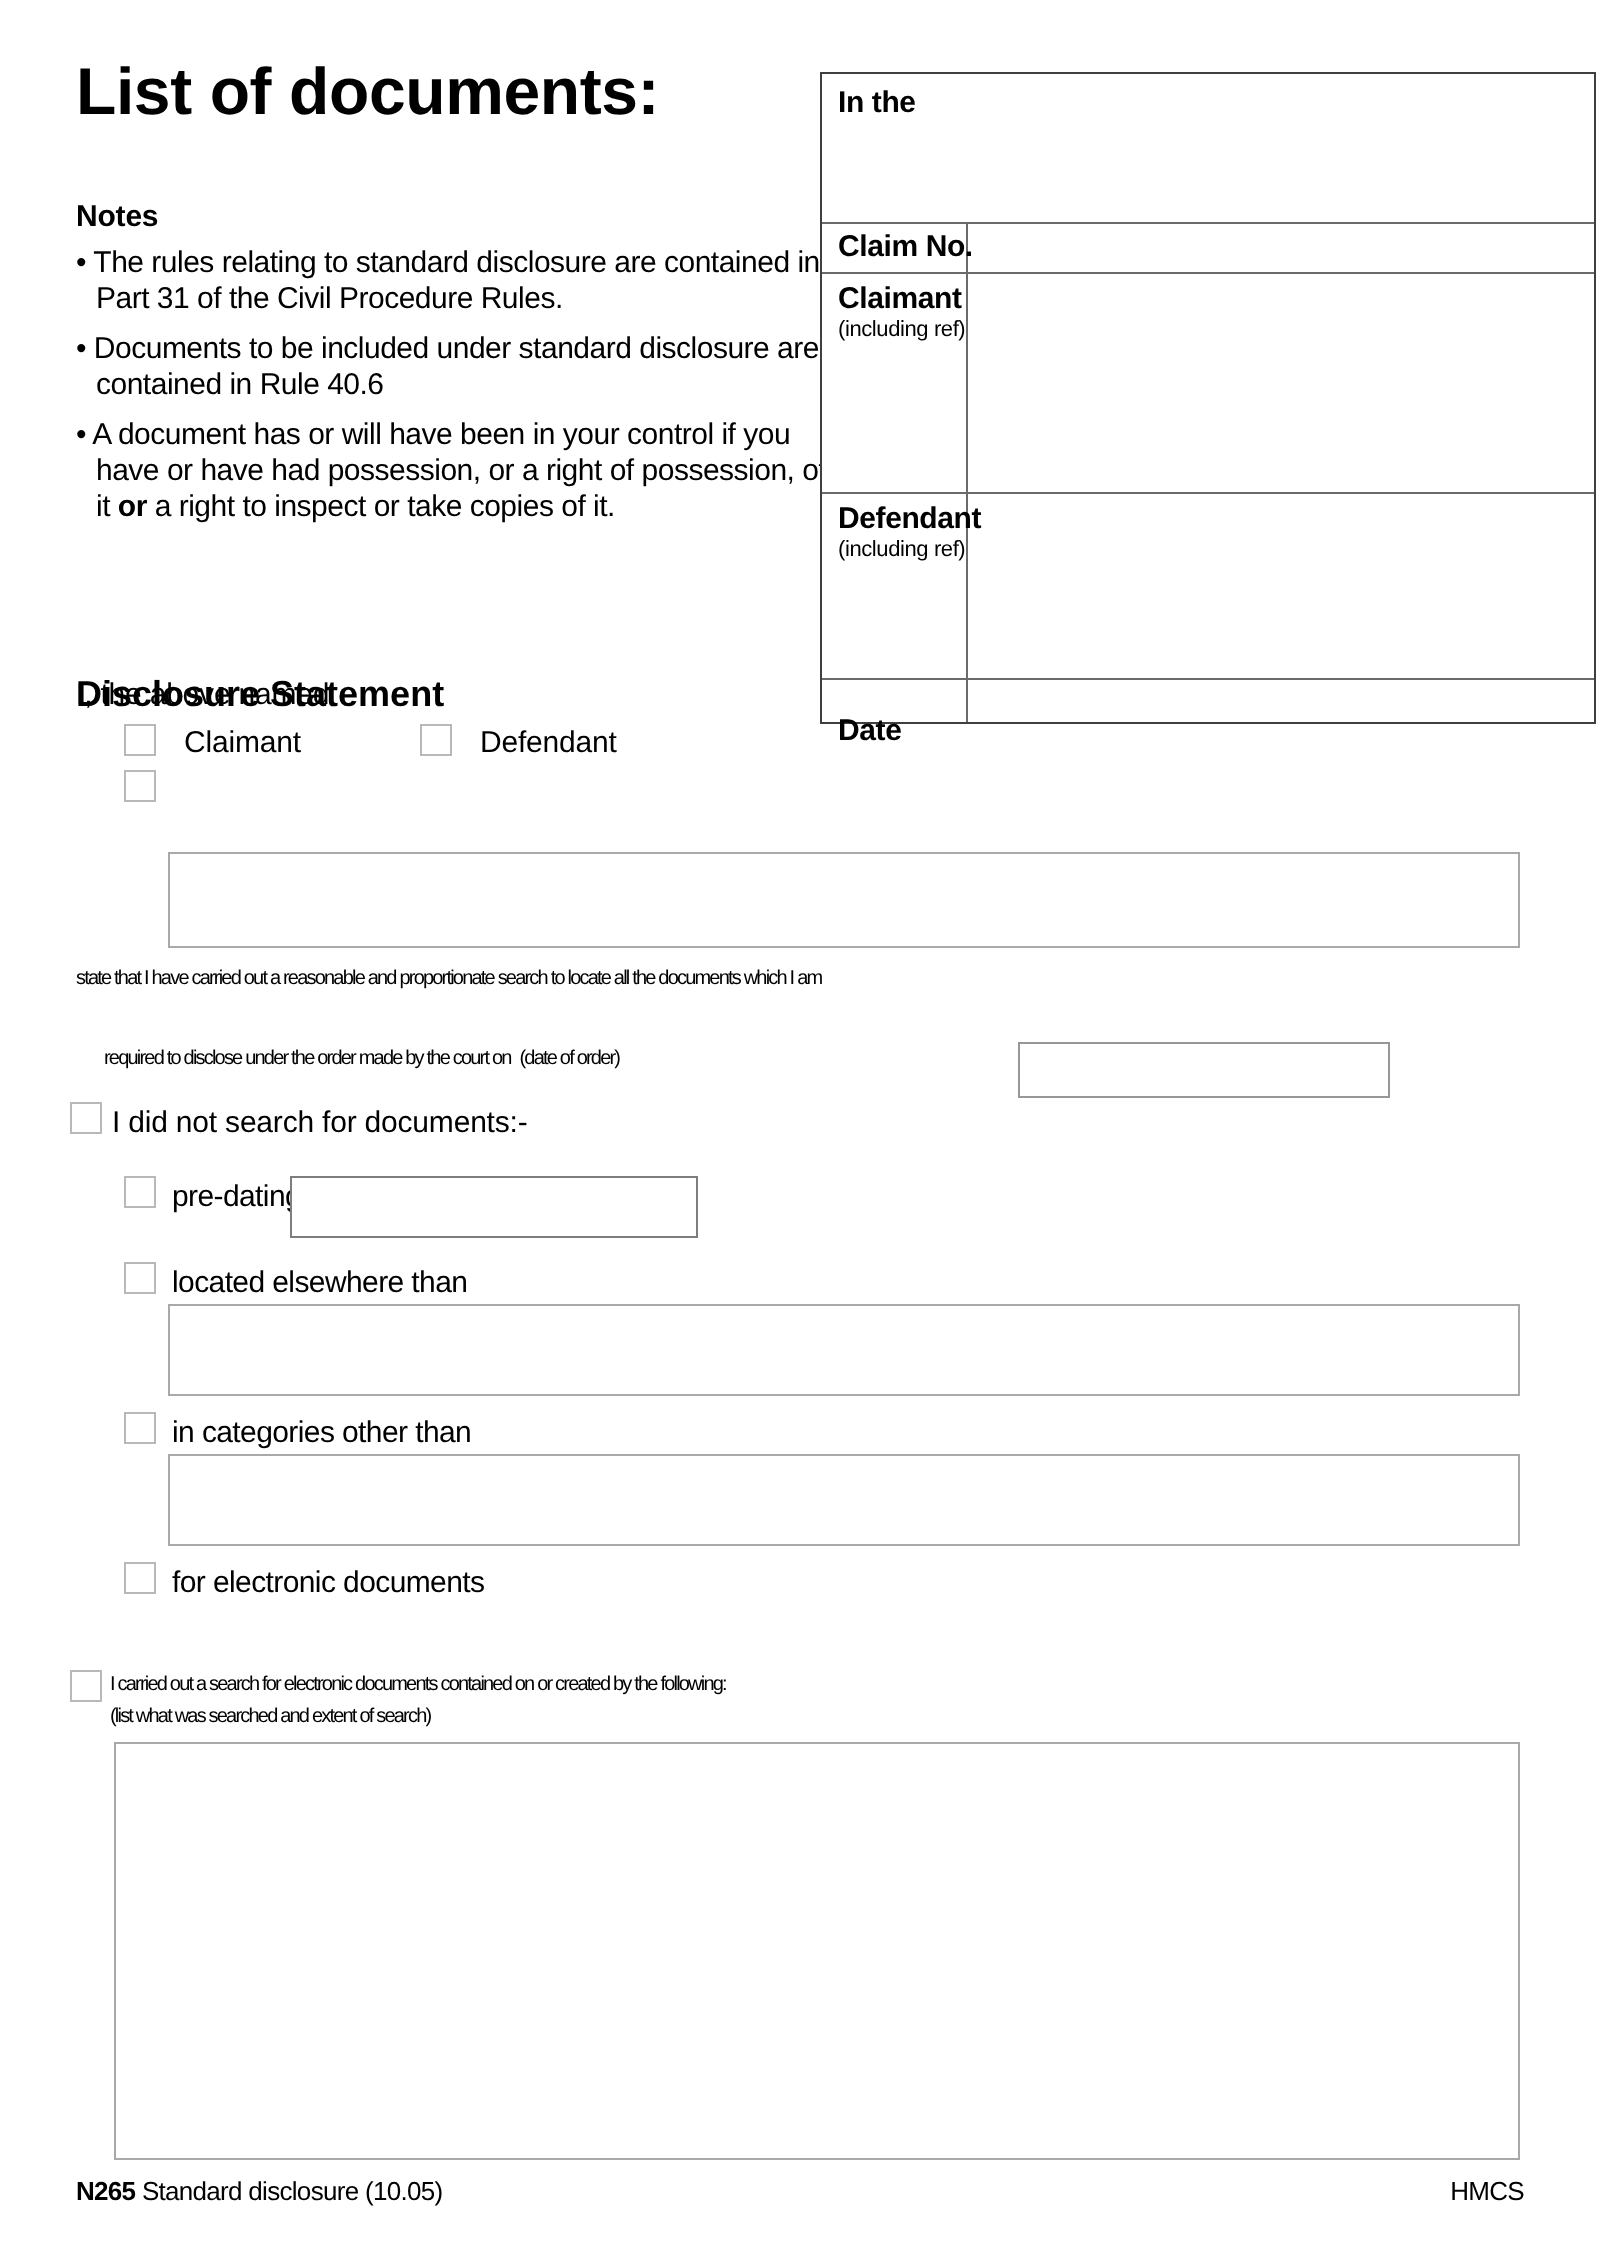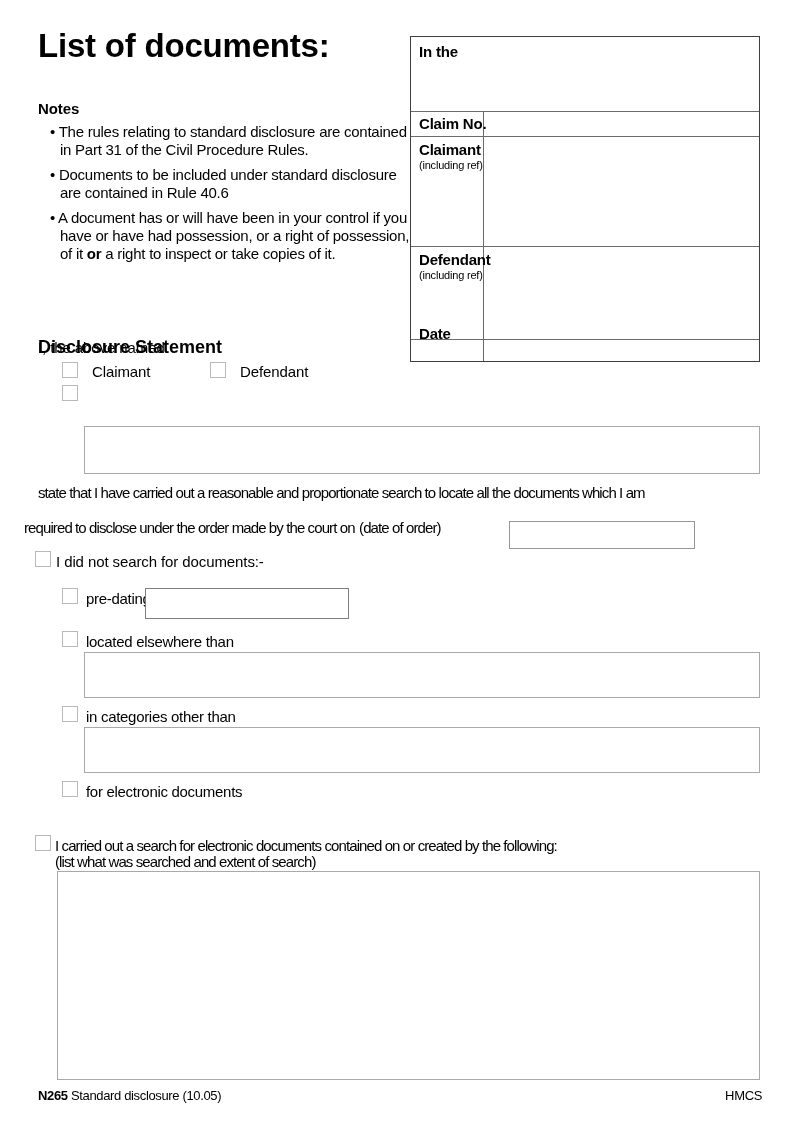--- a/index.html
+++ b/index.html
@@ -6,36 +6,36 @@
   html,body { margin:0; padding:0; background:#ffffff; }
   body { font-family:"Liberation Sans", sans-serif; color:#000; }
   .page { position:relative; width:800px; height:1130px; background:#fff; overflow:hidden; }
   .abs { position:absolute; }
 
   .title { font-size:33px; font-weight:bold; line-height:30px; letter-spacing:-0.2px; }
   .h2 { font-size:18px; font-weight:bold; }
   .b { font-weight:bold;text-align:right; }
   .t15 { font-size:15px; letter-spacing:-0.1px; }
   .lbl { font-size:15px; letter-spacing:-0.3px; white-space:nowrap; }
-  .narrow { font-size:15px; letter-spacing:-0.9px; white-space:nowrap; }
+  .narrow { font-size:10px; letter-spacing:-0.9px; white-space:nowrap; }
   .xnarrow { font-size:13.8px; letter-spacing:-0.85px; white-space:nowrap; }
   .small { font-size:11px; letter-spacing:-0.2px; }
 
   .notes { width:382px; font-size:15px; line-height:18.4px; letter-spacing:-0.25px; }
-  .notes .bullet { margin:0 0 6px 12px; padding-left:10px; text-indent:-10px; }
+  .notes .bullet { margin:0 0 6px 0; padding-left:10px; text-indent:-10px; }
 
   .cb { position:absolute; width:16px; height:16px; border:1.6px solid #b9b9b9; background:#fff; }
 
   .fieldbox { position:absolute; background:#fff; border:1.5px solid #a9a9a9;
               font-family:"Liberation Sans", sans-serif; font-size:15px; color:#000;
               padding:3px 5px; outline:none; resize:none; }
   .fieldbox.dark { border:1.3px solid #7e7e7e; }
   .fieldbox.mid { border:1.3px solid #979797; }
 
-  .case { position:absolute; left:410px; top:36px; width:350px; height:326px;
+  .case { position:absolute; left:410px; top:36px; width:388px; height:326px;
           border:1.2px solid #3f3f3f; background:#fff; }
   .case .hline { position:absolute; left:0; right:0; height:0; border-top:1px solid #6a6a6a; }
   .case .vline { position:absolute; left:72px; top:74px; bottom:0; width:0; border-left:1px solid #6a6a6a; }
   .case .clabel { position:absolute; font-size:15px; font-weight:bold; letter-spacing:-0.2px; white-space:nowrap; }
   .case .cell { position:absolute; }
 
   .footer-left { font-size:13px; letter-spacing:-0.35px; }
   .footer-right { font-size:13px; letter-spacing:-0.35px; text-align:center; }
 </style>
 </head>
@@ -68,38 +68,38 @@
     <div class="cell" style="left:73px; top:75px; width:275px; height:23px;"></div>
 
     <span class="clabel" style="left:8px; top:104px;">Claimant</span>
     <span class="abs small" style="left:8px; top:122px;">(including ref)</span>
     <div class="cell" style="left:73px; top:100px; width:275px; height:108px;"></div>
 
     <span class="clabel" style="left:8px; top:214px;">Defendant</span>
     <span class="abs small" style="left:8px; top:232px;">(including ref)</span>
     <div class="cell" style="left:73px; top:210px; width:275px; height:91px;"></div>
 
-    <span class="clabel" style="left:8px; top:288px;">Date</span>
+    <span class="clabel" style="left:8px; top:320px;">Date</span>
     <div class="cell" style="left:73px; top:303px; width:275px; height:22px;"></div>
   </div>
 
   <div class="abs h2" style="left:38px; top:300px;margin-top:37px;">Disclosure Statement</div>
   <div class="abs t15" style="left:38px; top:339px;">I, the above named</div>
 
   <span class="cb" style="left:62px; top:362px;"></span>
   <span class="abs t15" style="left:92px; top:363px;">Claimant</span>
   <span class="cb" style="left:210px; top:362px;"></span>
   <span class="abs t15" style="left:240px; top:363px;">Defendant</span>
 
   <span class="cb" style="left:62px; top:385px;"></span>
 
   <textarea class="fieldbox" style="left: 84px; top: 426px; width: 676px; height: 48px;"></textarea>
 
   <div class="abs narrow" style="left:38px; top:484px;">state that I have carried out a reasonable and proportionate search to locate all the documents which I am</div>
-  <div class="abs" style="left:24px; top:519px; white-space:nowrap;">
+  <div class="abs" style="left:52px; top:519px; white-space:nowrap;">
     <span class="narrow">required to disclose under the order made by the court on</span>
     <span class="narrow">(date of order)</span>
   </div>
   <input type="text" class="fieldbox mid" style="left: 509px; top: 521px; width: 186px; height: 28px;">
 
   <span class="cb" style="left:35px; top:551px;"></span>
   <span class="abs t15" style="left:56px; top:553px;">I did not search for documents:-</span>
 
   <span class="cb" style="left:62px; top:588px;"></span>
   <span class="abs lbl" style="left:86px; top:590px;">pre-dating</span>

